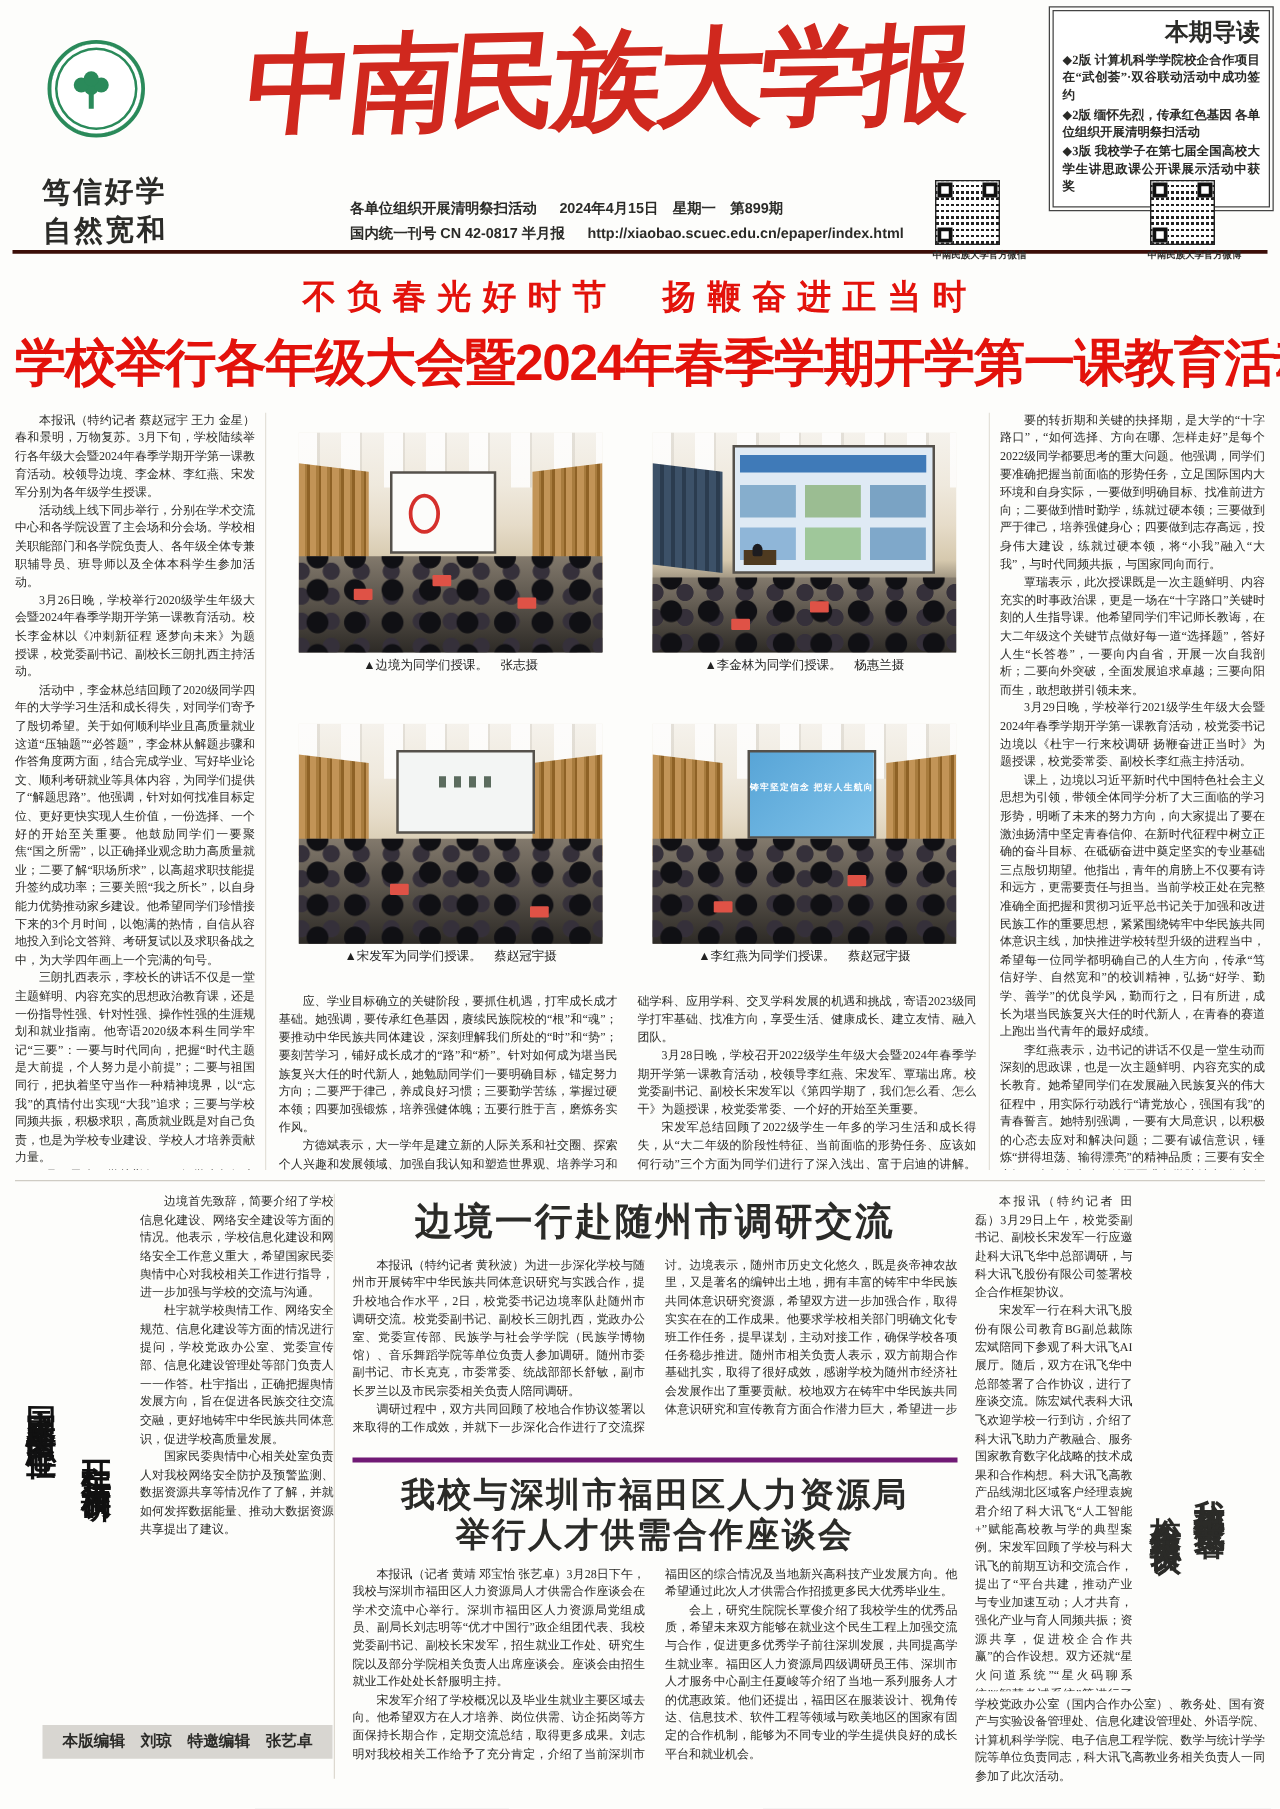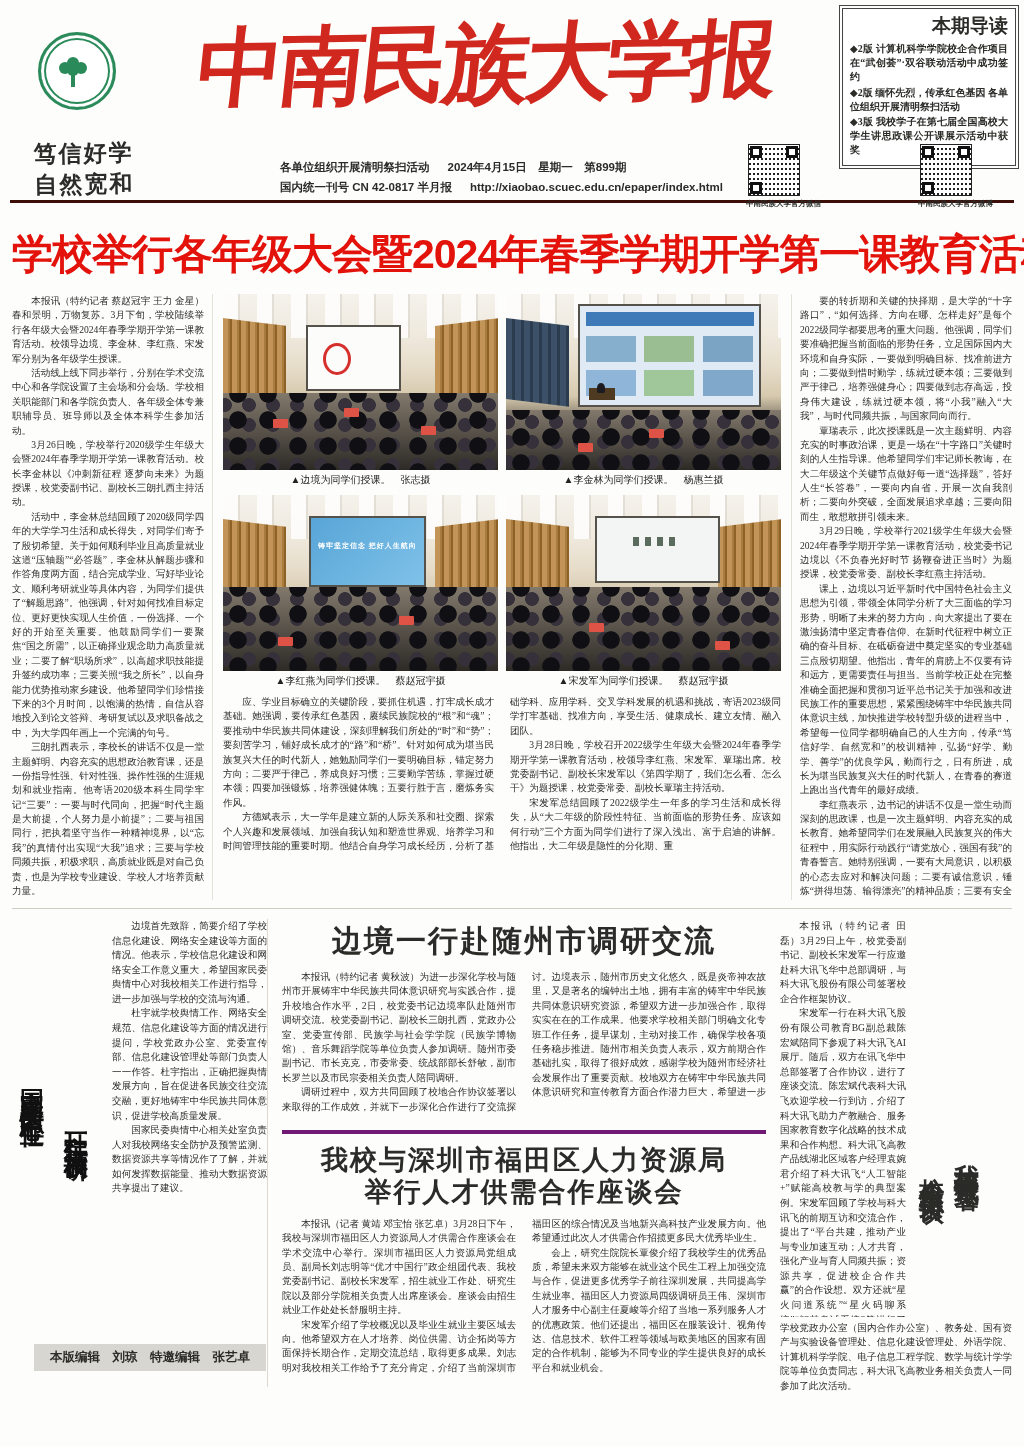--- a/index.html
+++ b/index.html
@@ -38,21 +38,21 @@
   .kicker{text-align:center;color:#e3120b;font-size:27px;font-weight:800;letter-spacing:9px;
         font-family:"Liberation Sans",sans-serif;}
   .main-headline{margin:8px 0 12px;text-align:center;color:#e3120b;font-size:41px;font-weight:900;
         font-family:"Liberation Sans",sans-serif;letter-spacing:-1px;white-space:nowrap;}
   .lead-body{display:flex;gap:10px;height:606px;overflow:hidden;}
   .coltext p{margin:0;font-size:9.6px;line-height:1.5;text-align:justify;text-indent:2em;}
   .col-left{width:192px;overflow:hidden;border-right:1px solid #e4e1d9;padding-right:8px;}
   .center-zone{flex:1;min-width:0;}
   .col-right{width:212px;overflow:hidden;border-left:1px solid #e4e1d9;padding-left:8px;}
   .photo-grid{display:grid;grid-template-columns:1fr 1fr;gap:4px 8px;}
-  .photo-grid figure{margin:0;}
+  .photo-grid figure{margin:16px;}
   .photo{height:176px;position:relative;overflow:hidden;background:
       linear-gradient(180deg,#f5f2ec 0%,#efe9dd 24%,#e6dcc9 42%,#d6c9ae 58%,#6f665a 74%,#38332f 100%);}
   .ceiling{position:absolute;top:0;left:0;right:0;height:25%;opacity:.85;background:
       repeating-linear-gradient(90deg,rgba(255,255,255,.95) 0 15px,rgba(200,195,185,.45) 15px 17px,rgba(255,255,255,0) 17px 34px);}
   .wall{position:absolute;top:16%;height:46%;width:23%;background:
       repeating-linear-gradient(90deg,#c29457 0 5px,#a87c3e 5px 7px,#8e6226 7px 9px);}
   .wall.l{left:0;transform:skewY(7deg);}
   .wall.r{right:0;transform:skewY(-7deg);}
   .screen{position:absolute;box-shadow:0 0 0 2px #55514b;}
   .audience{position:absolute;left:0;right:0;bottom:0;height:44%;background:
@@ -159,20 +159,21 @@
             <i class="tr"></i>
             <i class="bl"></i>
           </div>
         <div class="qr-label">中南民族大学官方微博</div>
       </figure>
     </div>
   </header>
   <div class="masthead-rule"></div>
 
   <section class="lead">
+    <div class="kicker">不负春光好时节　扬鞭奋进正当时</div>
     <h2 class="main-headline">学校举行各年级大会暨2024年春季学期开学第一课教育活动</h2>
     <div class="lead-body">
       <div class="coltext col-left">
           <p>本报讯（特约记者 蔡赵冠宇 王力 金星）春和景明，万物复苏。3月下旬，学校陆续举行各年级大会暨2024年春季学期开学第一课教育活动。校领导边境、李金林、李红燕、宋发军分别为各年级学生授课。</p>
           <p>活动线上线下同步举行，分别在学术交流中心和各学院设置了主会场和分会场。学校相关职能部门和各学院负责人、各年级全体专兼职辅导员、班导师以及全体本科学生参加活动。</p>
           <p>3月26日晚，学校举行2020级学生年级大会暨2024年春季学期开学第一课教育活动。校长李金林以《冲刺新征程 逐梦向未来》为题授课，校党委副书记、副校长三朗扎西主持活动。</p>
           <p>活动中，李金林总结回顾了2020级同学四年的大学学习生活和成长得失，对同学们寄予了殷切希望。关于如何顺利毕业且高质量就业这道“压轴题”“必答题”，李金林从解题步骤和作答角度两方面，结合完成学业、写好毕业论文、顺利考研就业等具体内容，为同学们提供了“解题思路”。他强调，针对如何找准目标定位、更好更快实现人生价值，一份选择、一个好的开始至关重要。他鼓励同学们一要聚焦“国之所需”，以正确择业观念助力高质量就业；二要了解“职场所求”，以高超求职技能提升签约成功率；三要关照“我之所长”，以自身能力优势推动家乡建设。他希望同学们珍惜接下来的3个月时间，以饱满的热情，自信从容地投入到论文答辩、考研复试以及求职备战之中，为大学四年画上一个完满的句号。</p>
           <p>三朗扎西表示，李校长的讲话不仅是一堂主题鲜明、内容充实的思想政治教育课，还是一份指导性强、针对性强、操作性强的生涯规划和就业指南。他寄语2020级本科生同学牢记“三要”：一要与时代同向，把握“时代主题是大前提，个人努力是小前提”；二要与祖国同行，把执着坚守当作一种精神境界，以“忘我”的真情付出实现“大我”追求；三要与学校同频共振，积极求职，高质就业既是对自己负责，也是为学校专业建设、学校人才培养贡献力量。</p>
           <p>3月27日晚，学校举行2023级学生年级大会暨2024年春季学期开学第一课教育活动。校党委常委、副校长李红燕以《铸牢坚定信念 把好人生航向》为题授课，校党委常委、副校长方德斌主持活动。</p>
         </div>
@@ -200,57 +201,57 @@
               <div class="collage"></div>
               <div class="podium" style="left:30%;bottom:40%;"></div>
               <span class="speaker" style="left:33%;bottom:44%;"></span>
               <div class="audience" style="height:34%;"></div>
               <span class="tag" style="left:52%;bottom:18%;"></span>
                 <span class="tag" style="left:26%;bottom:10%;"></span>
             </div>
             <figcaption>▲李金林为同学们授课。　杨惠兰摄</figcaption>
           </figure>
           <figure>
+            <div class="photo ph-d">
+              <div class="ceiling"></div>
+                <div class="wall l"></div>
+                <div class="wall r"></div>
+              <div class="screen"></div>
+              <div class="audience" style="height:48%;"></div>
+              <span class="tag" style="left:30%;bottom:22%;"></span>
+                <span class="tag" style="left:76%;bottom:12%;"></span>
+            </div>
+            <figcaption>▲宋发军为同学们授课。　蔡赵冠宇摄</figcaption>
+          </figure>
+          <figure>
             <div class="photo ph-c">
               <div class="ceiling"></div>
                 <div class="wall l"></div>
                 <div class="wall r"></div>
               <div class="screen">
                 <div class="screen-caption">铸牢坚定信念 把好人生航向</div>
               </div>
               <div class="audience" style="height:48%;"></div>
               <span class="tag" style="left:64%;bottom:26%;"></span>
                 <span class="tag" style="left:20%;bottom:14%;"></span>
             </div>
             <figcaption>▲李红燕为同学们授课。　蔡赵冠宇摄</figcaption>
           </figure>
-          <figure>
-            <div class="photo ph-d">
-              <div class="ceiling"></div>
-                <div class="wall l"></div>
-                <div class="wall r"></div>
-              <div class="screen"></div>
-              <div class="audience" style="height:48%;"></div>
-              <span class="tag" style="left:30%;bottom:22%;"></span>
-                <span class="tag" style="left:76%;bottom:12%;"></span>
-            </div>
-            <figcaption>▲宋发军为同学们授课。　蔡赵冠宇摄</figcaption>
-          </figure>
         </div>
         <div class="center-cols">
             <p>应、学业目标确立的关键阶段，要抓住机遇，打牢成长成才基础。她强调，要传承红色基因，赓续民族院校的“根”和“魂”；要推动中华民族共同体建设，深刻理解我们所处的“时”和“势”；要刻苦学习，铺好成长成才的“路”和“桥”。针对如何成为堪当民族复兴大任的时代新人，她勉励同学们一要明确目标，锚定努力方向；二要严于律己，养成良好习惯；三要勤学苦练，掌握过硬本领；四要加强锻炼，培养强健体魄；五要行胜于言，磨炼务实作风。</p>
             <p>方德斌表示，大一学年是建立新的人际关系和社交圈、探索个人兴趣和发展领域、加强自我认知和塑造世界观、培养学习和时间管理技能的重要时期。他结合自身学习成长经历，分析了基础学科、应用学科、交叉学科发展的机遇和挑战，寄语2023级同学打牢基础、找准方向，享受生活、健康成长、建立友情、融入团队。</p>
-            <p>3月28日晚，学校召开2022级学生年级大会暨2024年春季学期开学第一课教育活动，校领导李红燕、宋发军、覃瑞出席。校党委副书记、副校长宋发军以《第四学期了，我们怎么看、怎么干》为题授课，校党委常委、副校长覃瑞主持活动。</p>
+            <p>3月28日晚，学校召开2022级学生年级大会暨2024年春季学期开学第一课教育活动，校领导李红燕、宋发军、覃瑞出席。校党委副书记、副校长宋发军以《第四学期了，我们怎么看、怎么干》为题授课，校党委常委、一个好的开始至关重要。</p>
             <p>宋发军总结回顾了2022级学生一年多的学习生活和成长得失，从“大二年级的阶段性特征、当前面临的形势任务、应该如何行动”三个方面为同学们进行了深入浅出、富于启迪的讲解。他指出，大二年级是隐性的分化期、重</p>
           </div>
       </div>
       <div class="coltext col-right">
           <p>要的转折期和关键的抉择期，是大学的“十字路口”，“如何选择、方向在哪、怎样走好”是每个2022级同学都要思考的重大问题。他强调，同学们要准确把握当前面临的形势任务，立足国际国内大环境和自身实际，一要做到明确目标、找准前进方向；二要做到惜时勤学，练就过硬本领；三要做到严于律己，培养强健身心；四要做到志存高远，投身伟大建设，练就过硬本领，将“小我”融入“大我”，与时代同频共振，与国家同向而行。</p>
           <p>覃瑞表示，此次授课既是一次主题鲜明、内容充实的时事政治课，更是一场在“十字路口”关键时刻的人生指导课。他希望同学们牢记师长教诲，在大二年级这个关键节点做好每一道“选择题”，答好人生“长答卷”，一要向内自省，开展一次自我剖析；二要向外突破，全面发展追求卓越；三要向阳而生，敢想敢拼引领未来。</p>
-          <p>3月29日晚，学校举行2021级学生年级大会暨2024年春季学期开学第一课教育活动，校党委书记边境以《不负春光好时节 扬鞭奋进正当时》为题授课，校党委常委、副校长李红燕主持活动。</p>
+          <p>3月29日晚，学校举行2021级学生年级大会暨2024年春季学期开学第一课教育活动，校党委书记边境以《杜宇一行来校调研 扬鞭奋进正当时》为题授课，校党委常委、副校长李红燕主持活动。</p>
           <p>课上，边境以习近平新时代中国特色社会主义思想为引领，带领全体同学分析了大三面临的学习形势，明晰了未来的努力方向，向大家提出了要在激浊扬清中坚定青春信仰、在新时代征程中树立正确的奋斗目标、在砥砺奋进中奠定坚实的专业基础三点殷切期望。他指出，青年的肩膀上不仅要有诗和远方，更需要责任与担当。当前学校正处在完整准确全面把握和贯彻习近平总书记关于加强和改进民族工作的重要思想，紧紧围绕铸牢中华民族共同体意识主线，加快推进学校转型升级的进程当中，希望每一位同学都明确自己的人生方向，传承“笃信好学、自然宽和”的校训精神，弘扬“好学、勤学、善学”的优良学风，勤而行之，日有所进，成长为堪当民族复兴大任的时代新人，在青春的赛道上跑出当代青年的最好成绩。</p>
           <p>李红燕表示，边书记的讲话不仅是一堂生动而深刻的思政课，也是一次主题鲜明、内容充实的成长教育。她希望同学们在发展融入民族复兴的伟大征程中，用实际行动践行“请党放心，强国有我”的青春誓言。她特别强调，一要有大局意识，以积极的心态去应对和解决问题；二要有诚信意识，锤炼“拼得坦荡、输得漂亮”的精神品质；三要有安全意识，走好人生路。她还要求各学院结合4场年级大会相关要求，精准对接各年级学生的成长需求特点，优化学校思政教育、学业帮扶、就业支持、后勤保障等各项学生工作，“致广大而尽精微”，高质量创建学校“三全育人”工作新格局。</p>
         </div>
     </div>
   </section>
 
   <div class="section-rule"></div>
 
   <section class="bottom">
 

